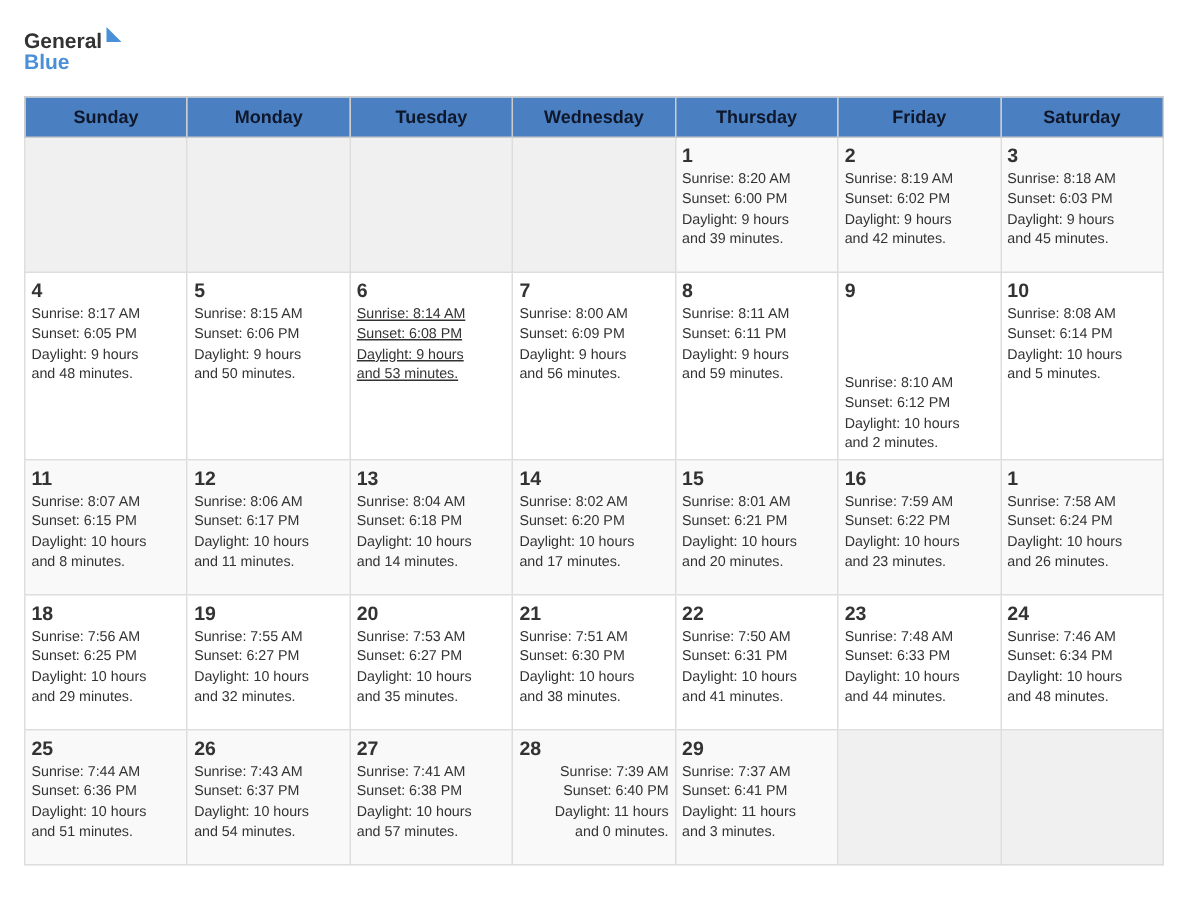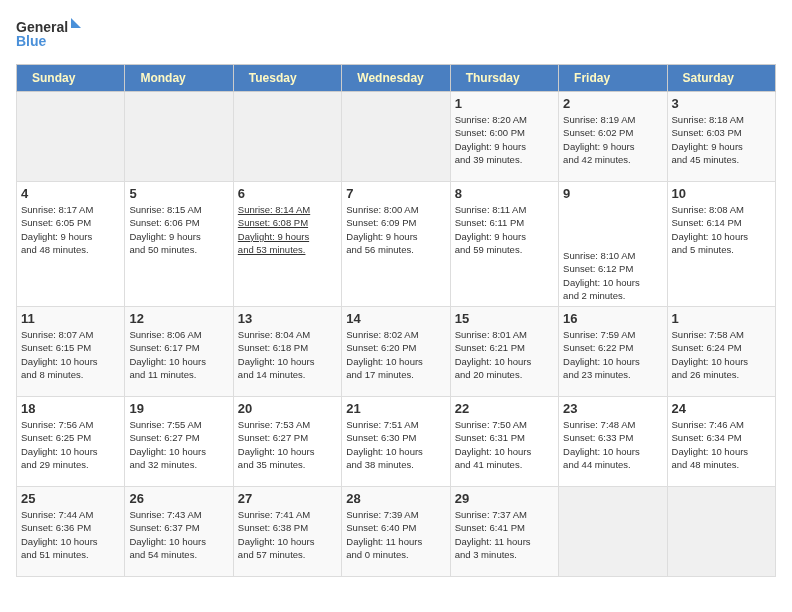--- a/index.html
+++ b/index.html
@@ -33,25 +33,25 @@
       font-size: 14px;
       color: #555;
     }
     table {
       width: 100%;
       border-collapse: collapse;
       table-layout: fixed;
     }
     thead tr th {
       background-color: #4a7fc1;
-      color: #fef9c3;
+      color: #0f172a;
       font-size: 12px;
       font-weight: bold;
       padding: 6px 15px;
-      text-align: left;
+      text-align: center;
       border: 1px solid #ccc;
     }
     tbody tr td {
       vertical-align: top;
       border: 1px solid #ddd;
       padding: 4px;
       min-height: 80px;
       height: 90px;
       font-size: 10px;
       color: #333;
@@ -302,21 +302,21 @@
         </td>
         <td>
           <div class="day-num">27</div>
           <div class="day-info" style="white-space: pre-line;">Sunrise: 7:41 AM
 Sunset: 6:38 PM
 Daylight: 10 hours
 and 57 minutes.</div>
         </td>
         <td>
           <div class="day-num">28</div>
-          <div class="day-info" style="white-space: pre-line;">Sunrise: 7:39 AM
+          <div class="day-info" style="white-space: pre-line; text-align: right;">Sunrise: 7:39 AM
 Sunset: 6:40 PM
 Daylight: 11 hours
 and 0 minutes.</div>
         </td>
         <td>
           <div class="day-num">29</div>
           <div class="day-info" style="white-space: pre-line;">Sunrise: 7:37 AM
 Sunset: 6:41 PM
 Daylight: 11 hours
 and 3 minutes.</div>

